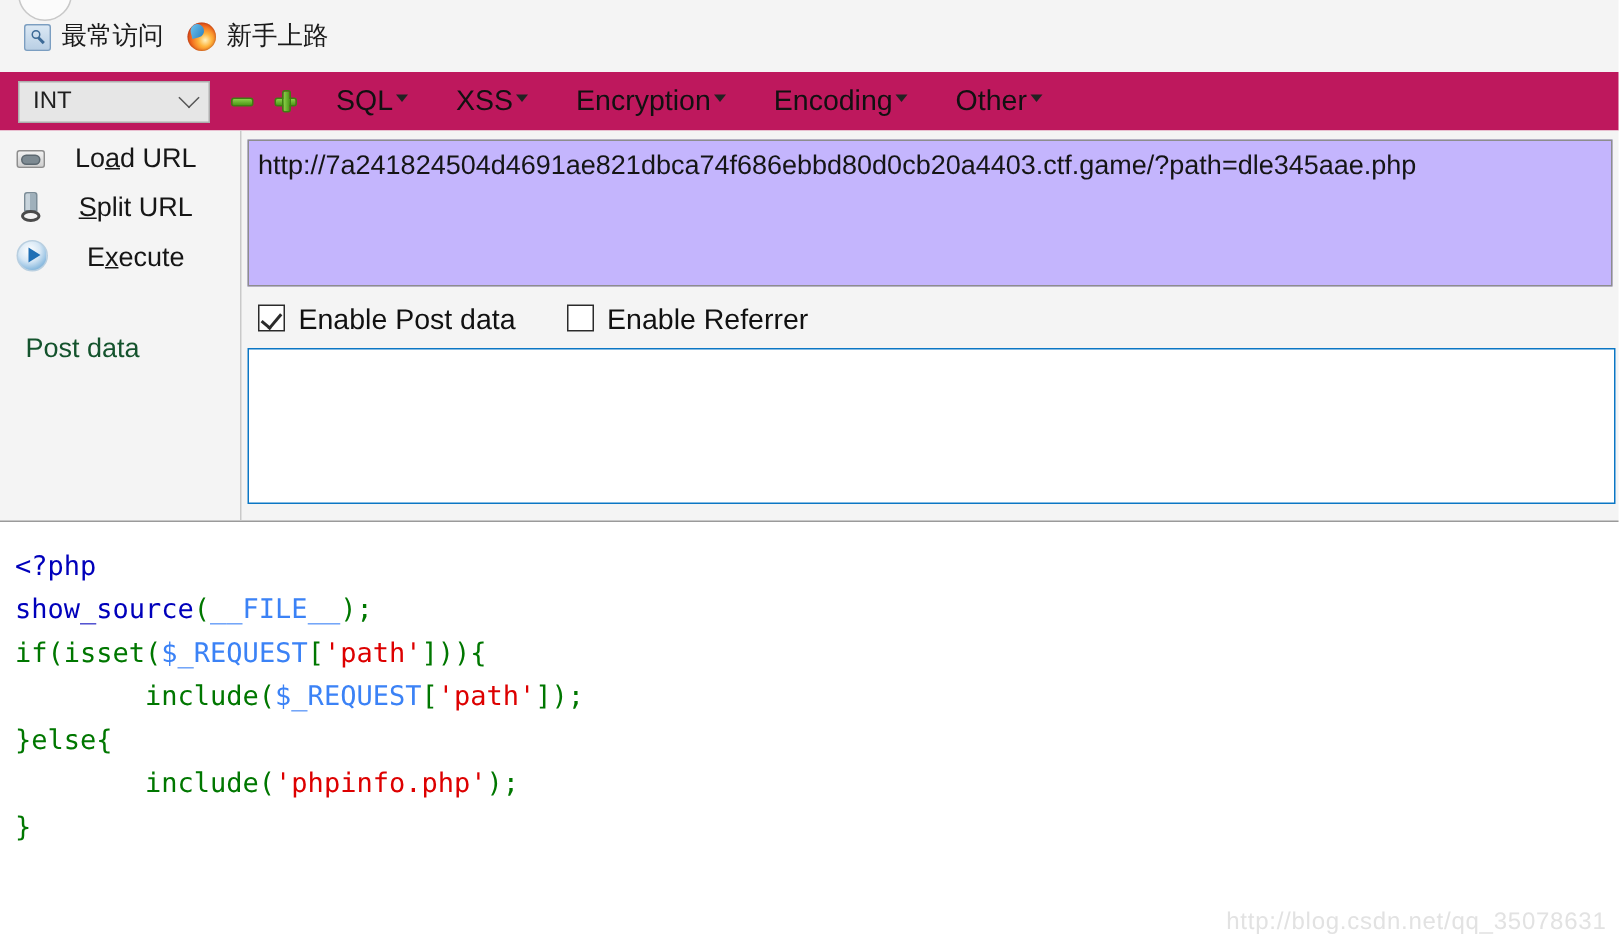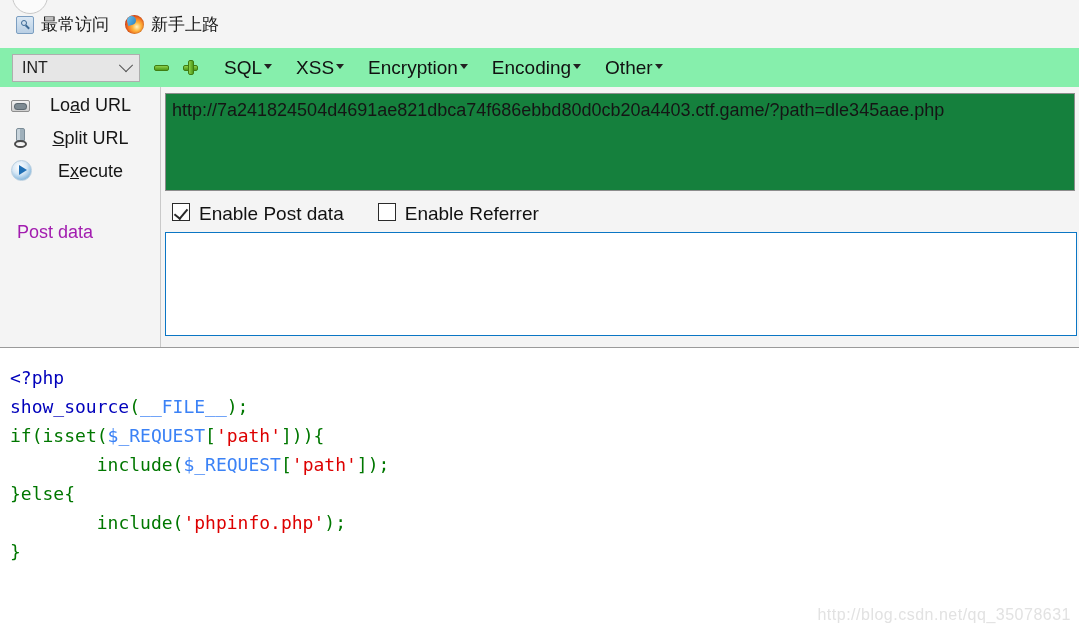--- a/index.html
+++ b/index.html
@@ -96,21 +96,21 @@
     background: linear-gradient(135deg, #6ec6f0, #2a7fc0);
     transform: rotate(-15deg);
   }
 
   
   .toolbar-row {
     position: absolute;
     left: 0; top: 48px;
     width: 1079px;
     height: 39px;
-    background: #86efac;
+    background: #be185d;
     display: flex;
     align-items: center;
   }
   .int-select {
     margin-left: 12px;
     width: 128px;
     height: 28px;
     background: #e6e6e6;
     border: 1px solid #aeaeae;
     box-sizing: border-box;
@@ -161,21 +161,21 @@
     width: 6px; height: 15px;
     background: linear-gradient(90deg, #8cd04a, #4e9a18);
     border-radius: 2px;
     border: 1px solid #3f7d12;
     box-sizing: border-box;
   }
   .menu-items {
     display: flex;
     align-items: baseline;
     margin-left: 26px;
-    gap: 24px;
+    gap: 32px;
     justify-content: center;
   }
   .menu-item {
     font-size: 19px;
     color: #111111;
     cursor: default;
     white-space: nowrap;
     font-family: "Liberation Sans", sans-serif;
   }
   .menu-item .caret {
@@ -289,30 +289,30 @@
     width: 0; height: 0;
     border-left: 8px solid #1f6fb5;
     border-top: 5.5px solid transparent;
     border-bottom: 5.5px solid transparent;
   }
 
   .postdata-label {
     position: absolute;
     left: 17px; top: 135px;
     font-size: 18px;
-    color: #a21caf;
+    color: #14532d;
   }
 
   
   .url-box {
     position: absolute;
     left: 165px; top: 6px;
     width: 910px;
     height: 98px;
-    background: #15803d;
+    background: #c4b5fd;
     border: 1px solid #8d8d8d;
     box-sizing: border-box;
     padding: 5px 6px;
     overflow: hidden;
   }
   .url-text {
     font-size: 18px;
     color: #151515;
     line-height: 1.3;
     white-space: pre-wrap;

